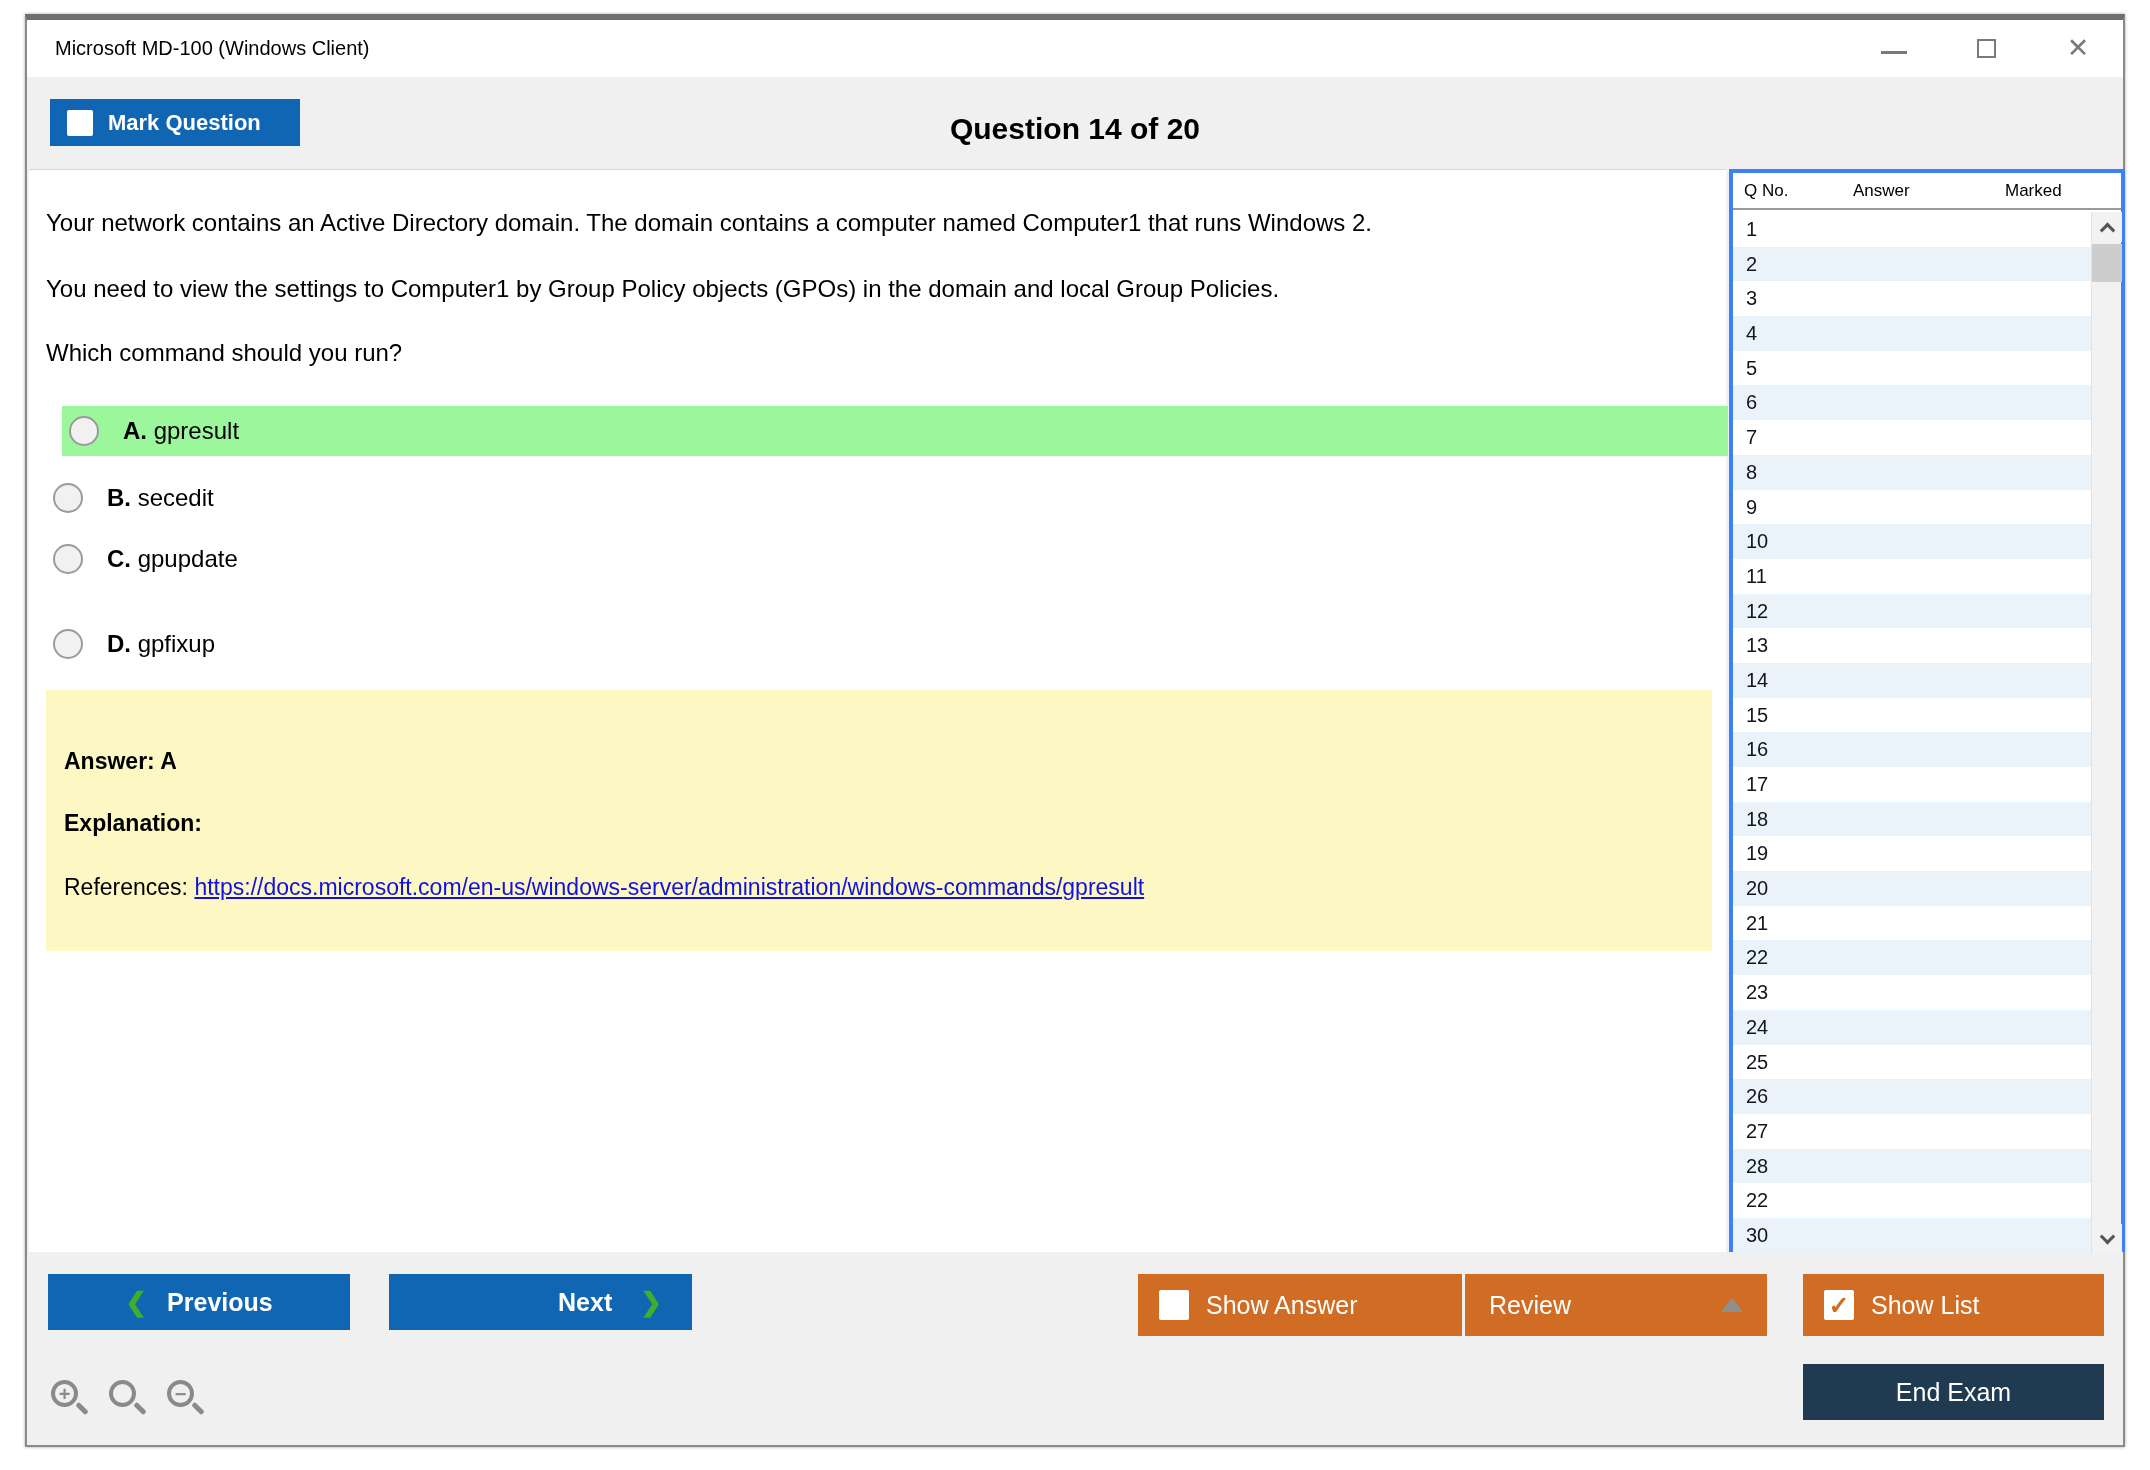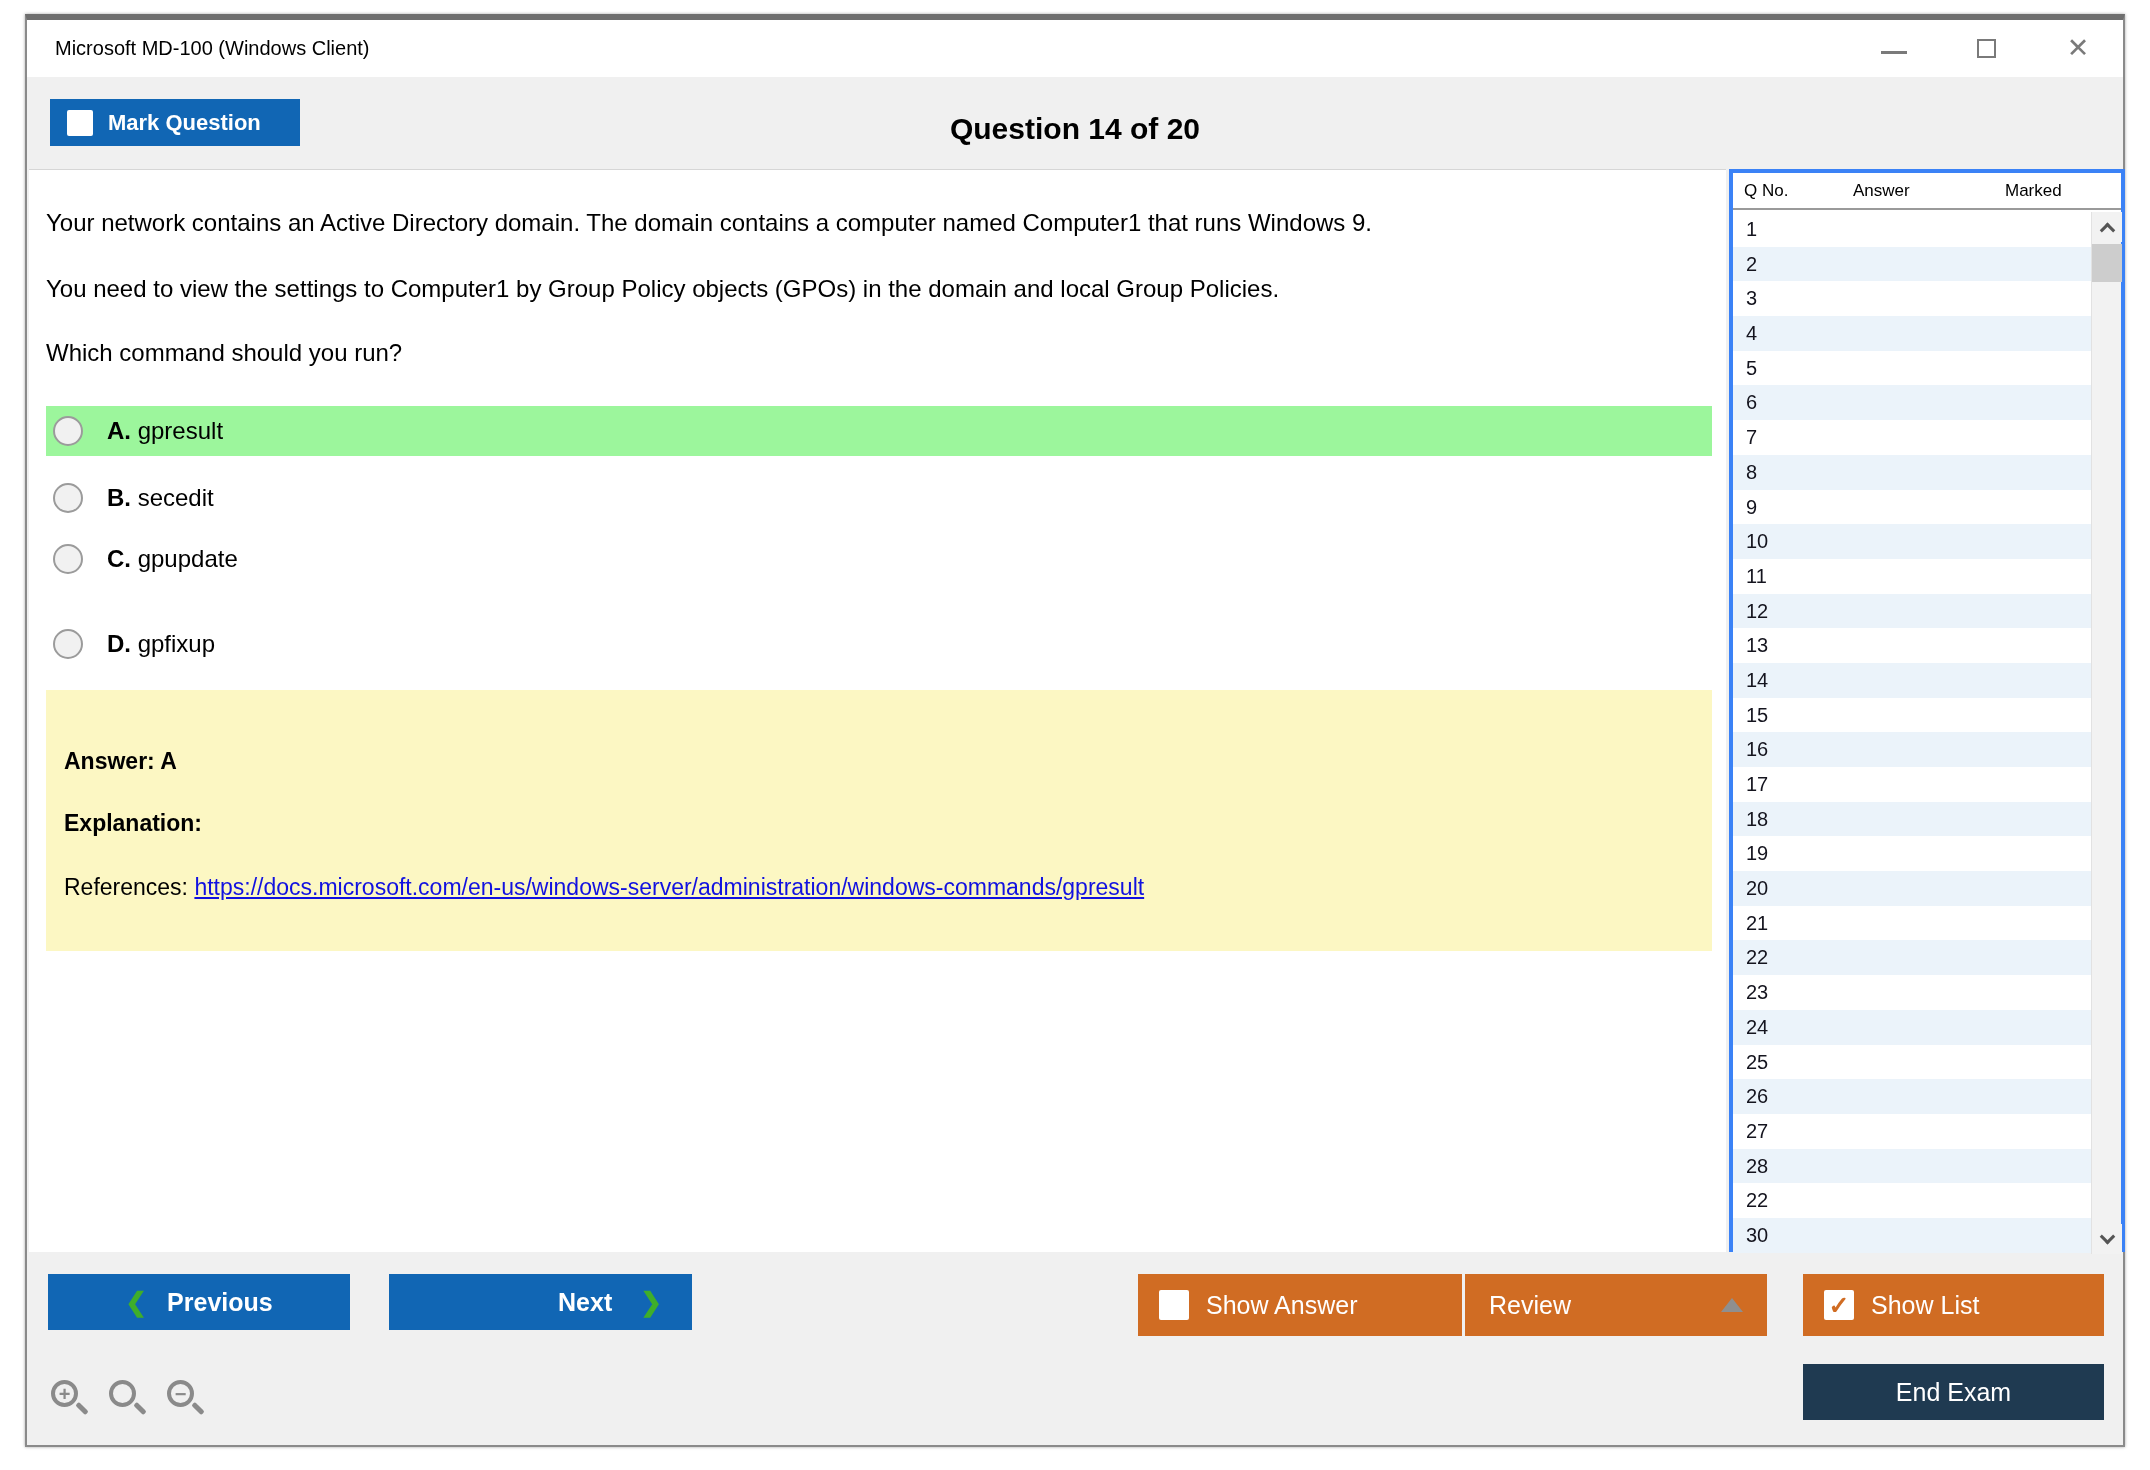--- a/index.html
+++ b/index.html
@@ -30,21 +30,21 @@
     font-size:30px; font-weight:bold; color:#000;
   }
   
   .qpanel{
     position:absolute; left:2px; top:149px; width:1697px; height:1083px;
     background:#ffffff; border-top:1px solid #d6d6d6;
   }
   .qpara{ position:absolute; left:17px; font-size:24px; color:#000; white-space:nowrap; }
   .p1{ top:39px; } .p2{ top:105px; } .p3{ top:169px; }
   .opt{ position:absolute; left:17px; width:1666px; height:50px; display:flex; align-items:center; gap:24px; padding-left:7px; }
-  .opt-a{ top:236px; background:#9cf69c; }
+  .opt-a{ top:236px; background:#9cf69c;margin-left:16px; }
   .opt-b{ top:303px; } .opt-c{ top:364px; } .opt-d{ top:449px; }
   .radio{ width:30px; height:30px; border-radius:50%; background:#f1f1f1; border:2px solid #9b9b9b; flex:0 0 auto; cursor:pointer; }
   .opt-text{ font-size:24px; color:#000; }
   .opt-text b{ font-weight:bold; }
   .answer-box{
     position:absolute; left:17px; top:520px; width:1666px; height:261px;
     background:#fcf7c3;
   }
   .ab-line{ position:absolute; left:18px; font-size:23px; color:#000; }
   .ab-answer{ top:58px; font-weight:bold; }
@@ -112,21 +112,21 @@
     </div>
   </div>
 
   <div class="btn-mark">
     <span class="cb-white"></span>
     <span>Mark Question</span>
   </div>
   <div class="q-counter">Question 14 of 20</div>
 
   <div class="qpanel">
-    <div class="qpara p1">Your network contains an Active Directory domain. The domain contains a computer named Computer1 that runs Windows 9.</div>
+    <div class="qpara p1">Your network contains an Active Directory domain. The domain contains a computer named Computer1 that runs Windows 2.</div>
     <div class="qpara p2">You need to view the settings to Computer1 by Group Policy objects (GPOs) in the domain and local Group Policies.</div>
     <div class="qpara p3">Which command should you run?</div>
 
     <div class="opt opt-a">
       <span class="radio"></span>
       <span class="opt-text"><b>A.</b> <span>gpresult</span></span>
     </div>
     <div class="opt opt-b">
       <span class="radio"></span>
       <span class="opt-text"><b>B.</b> <span>secedit</span></span>

